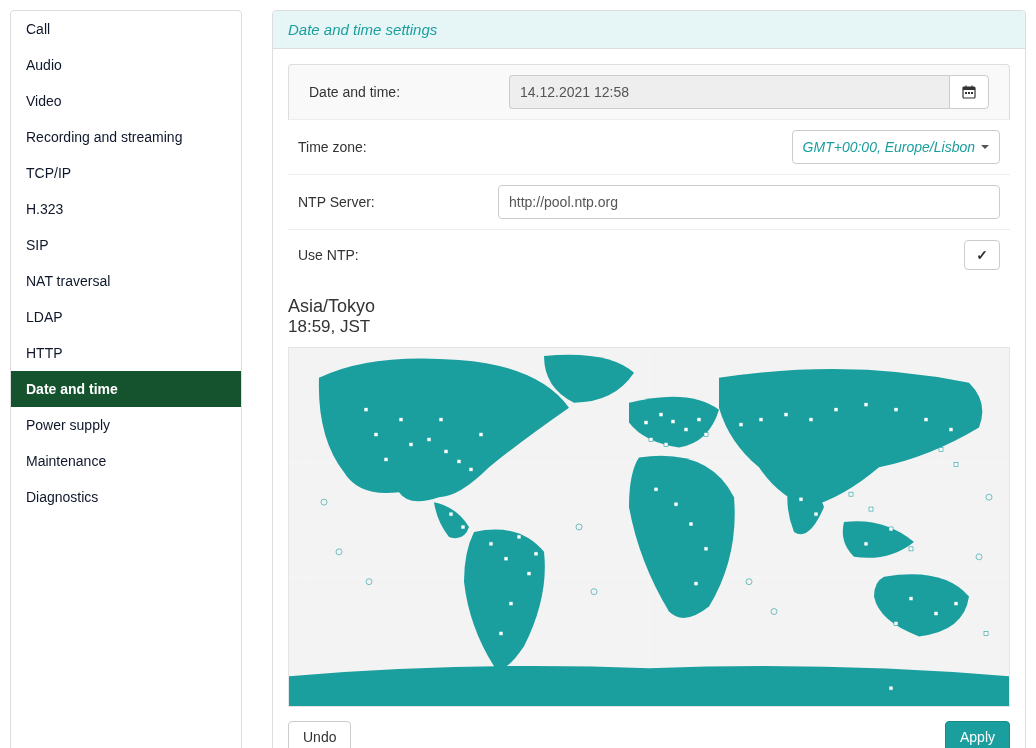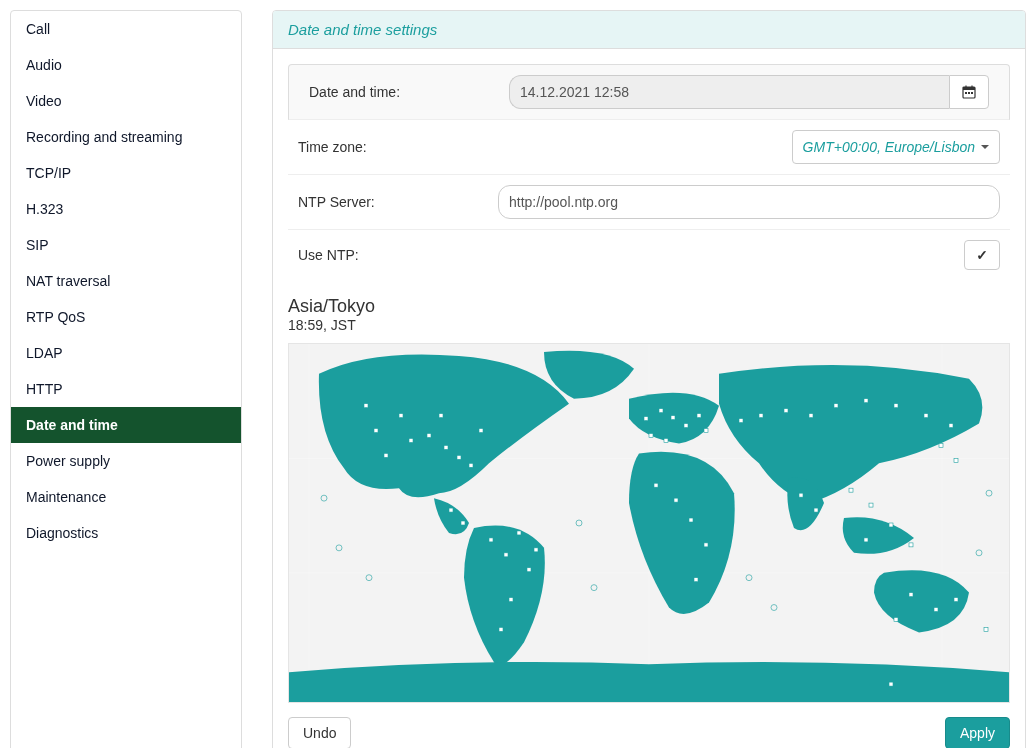--- a/index.html
+++ b/index.html
@@ -92,21 +92,21 @@
       justify-content: flex-end;
       padding-right: 10px;
     }
     .input-group {
       display: flex;
       width: 100%;
     }
     .text-input {
       flex: 1;
       border: 1px solid #ccc;
-      border-radius: 12px;
+      border-radius: 4px;
       padding: 6px 10px;
       font-size: 14px;
       color: #555;
       height: 34px;
     }
     .text-input.readonly {
       background: #eeeeee;
       border-top-right-radius: 0;
       border-bottom-right-radius: 0;
       border-right: none;
@@ -161,21 +161,21 @@
       font-weight: bold;
     }
     
     .tz-info {
       padding: 16px 0 10px 0;
     }
     .tz-name {
       font-size: 18px;
     }
     .tz-time {
-      font-size: 14px;
+      font-size: 17px;
       color: #333;
     }
     
     .map-container {
       width: 100%;
       height: 360px;
       background: #f3f3f3;
       border: 1px solid #e5e5e5;
       position: relative;
       overflow: hidden;
@@ -240,21 +240,20 @@
 
   <nav class="sidebar">
     <a class="sidebar-item">Call</a>
     <a class="sidebar-item">Audio</a>
     <a class="sidebar-item">Video</a>
     <a class="sidebar-item">Recording and streaming</a>
     <a class="sidebar-item">TCP/IP</a>
     <a class="sidebar-item">H.323</a>
     <a class="sidebar-item">SIP</a>
     <a class="sidebar-item">NAT traversal</a>
-    <a class="sidebar-item">RTP QoS</a>
     <a class="sidebar-item">LDAP</a>
     <a class="sidebar-item">HTTP</a>
     <a class="sidebar-item active">Date and time</a>
     <a class="sidebar-item">Power supply</a>
     <a class="sidebar-item">Maintenance</a>
     <a class="sidebar-item">Diagnostics</a>
   </nav>
 
   <section class="main">
     <div class="panel-header">Date and time settings</div>

